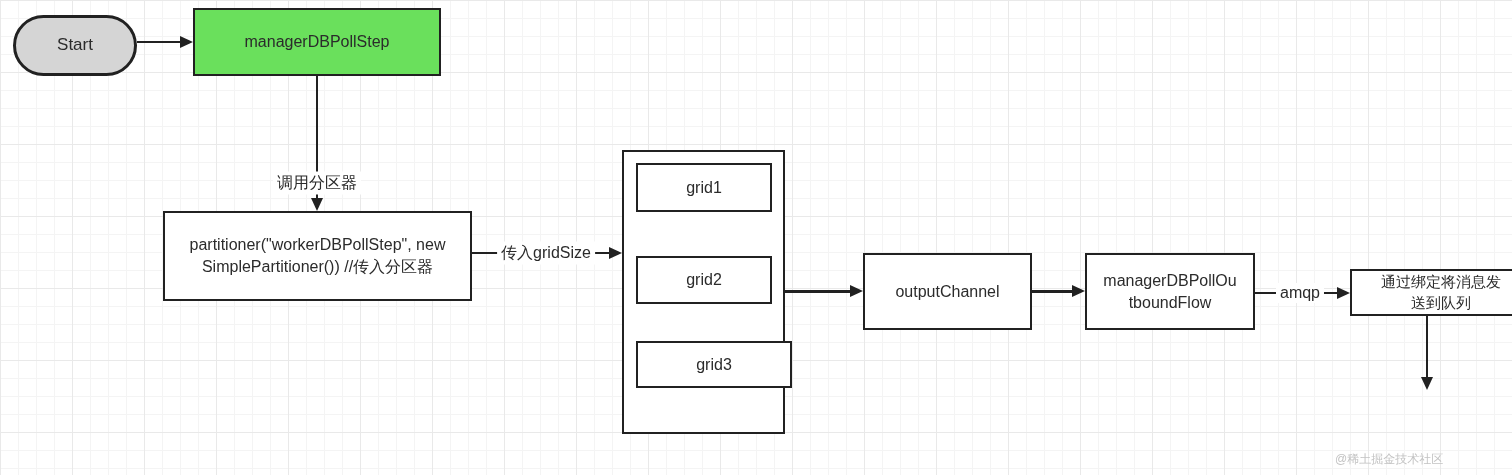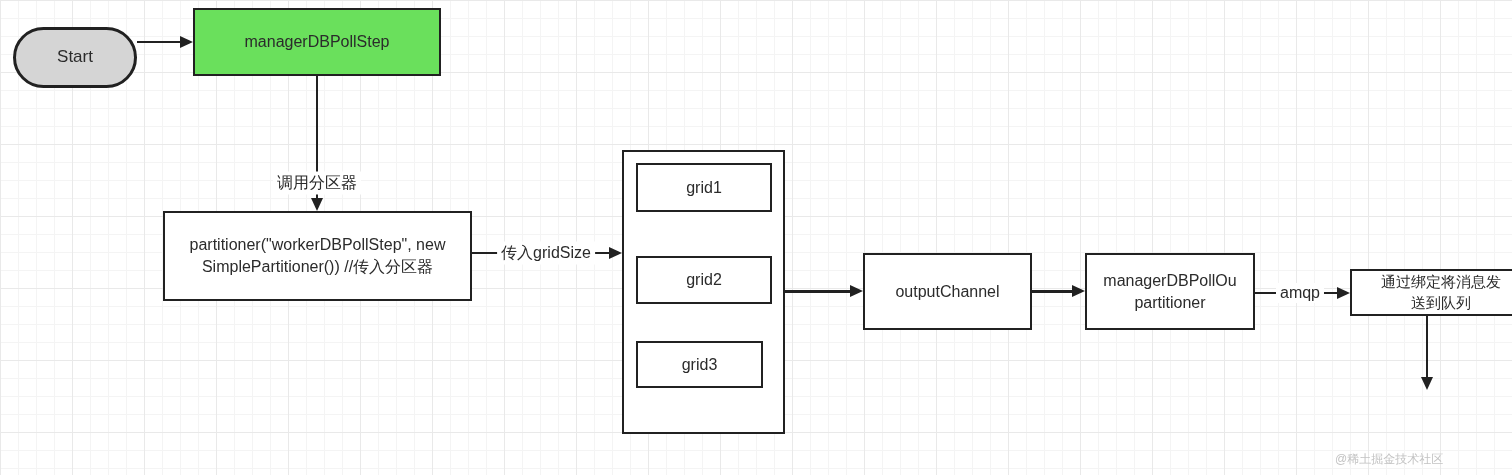--- a/index.html
+++ b/index.html
@@ -32,27 +32,27 @@
     white-space: pre-line;
     line-height: 1.35;
   }
   .stadium {
     border-radius: 32px;
     border-width: 3px;
     background: #d5d5d5;
     font-size: 17px;
   }
   .green { background: #6ae05c; }
-  .node-start   { left: 13px;   top: 27px;  width: 124px; height: 61px; }
+  .node-start   { left: 13px;   top: 15px;  width: 124px; height: 61px; }
   .node-manager { left: 193px;  top: 8px;   width: 248px; height: 68px; }
   .node-part    { left: 163px;  top: 211px; width: 309px; height: 90px; }
   .node-gridbox { left: 622px;  top: 150px; width: 163px; height: 284px; }
   .node-grid1   { left: 636px;  top: 163px; width: 136px; height: 49px; }
   .node-grid2   { left: 636px;  top: 256px; width: 136px; height: 48px; }
-  .node-grid3   { left: 636px;  top: 341px; width: 127px; height: 47px; }
+  .node-grid3   { left: 636px;  top: 341px; width: 156px; height: 47px; }
   .node-output  { left: 863px;  top: 253px; width: 169px; height: 77px; }
   .node-flow    { left: 1085px; top: 253px; width: 170px; height: 77px; }
   .node-queue   { left: 1350px; top: 269px; width: 182px; height: 47px; font-size: 15px; }
   .node-end     { left: 1365px; top: 390px; width: 123px; height: 65px; }
 
   .hline { position: absolute; height: 2.5px; background: #212121; }
   .vline { position: absolute; width: 2.5px; background: #212121; }
   .arrow-right {
     position: absolute; width: 0; height: 0;
     border-top: 6px solid transparent;
@@ -96,21 +96,21 @@
 SimplePartitioner()) //传入分区器</div>
 
   <div class="shape node-gridbox"></div>
   <div class="shape node-grid1">grid1</div>
   <div class="shape node-grid2">grid2</div>
   <div class="shape node-grid3">grid3</div>
 
   <div class="shape node-output">outputChannel</div>
 
   <div class="shape node-flow">managerDBPollOu
-partitioner</div>
+tboundFlow</div>
 
   <div class="shape node-queue">通过绑定将消息发
 送到队列</div>
 
 
   <div class="hline" style="left:137px; top:40.75px; width:44px;"></div>
   <div class="arrow-right" style="left:180px; top:36px;"></div>
 
   <div class="vline" style="left:315.75px; top:76px; height:122px;"></div>
   <div class="arrow-down" style="left:311px; top:198px;"></div>

